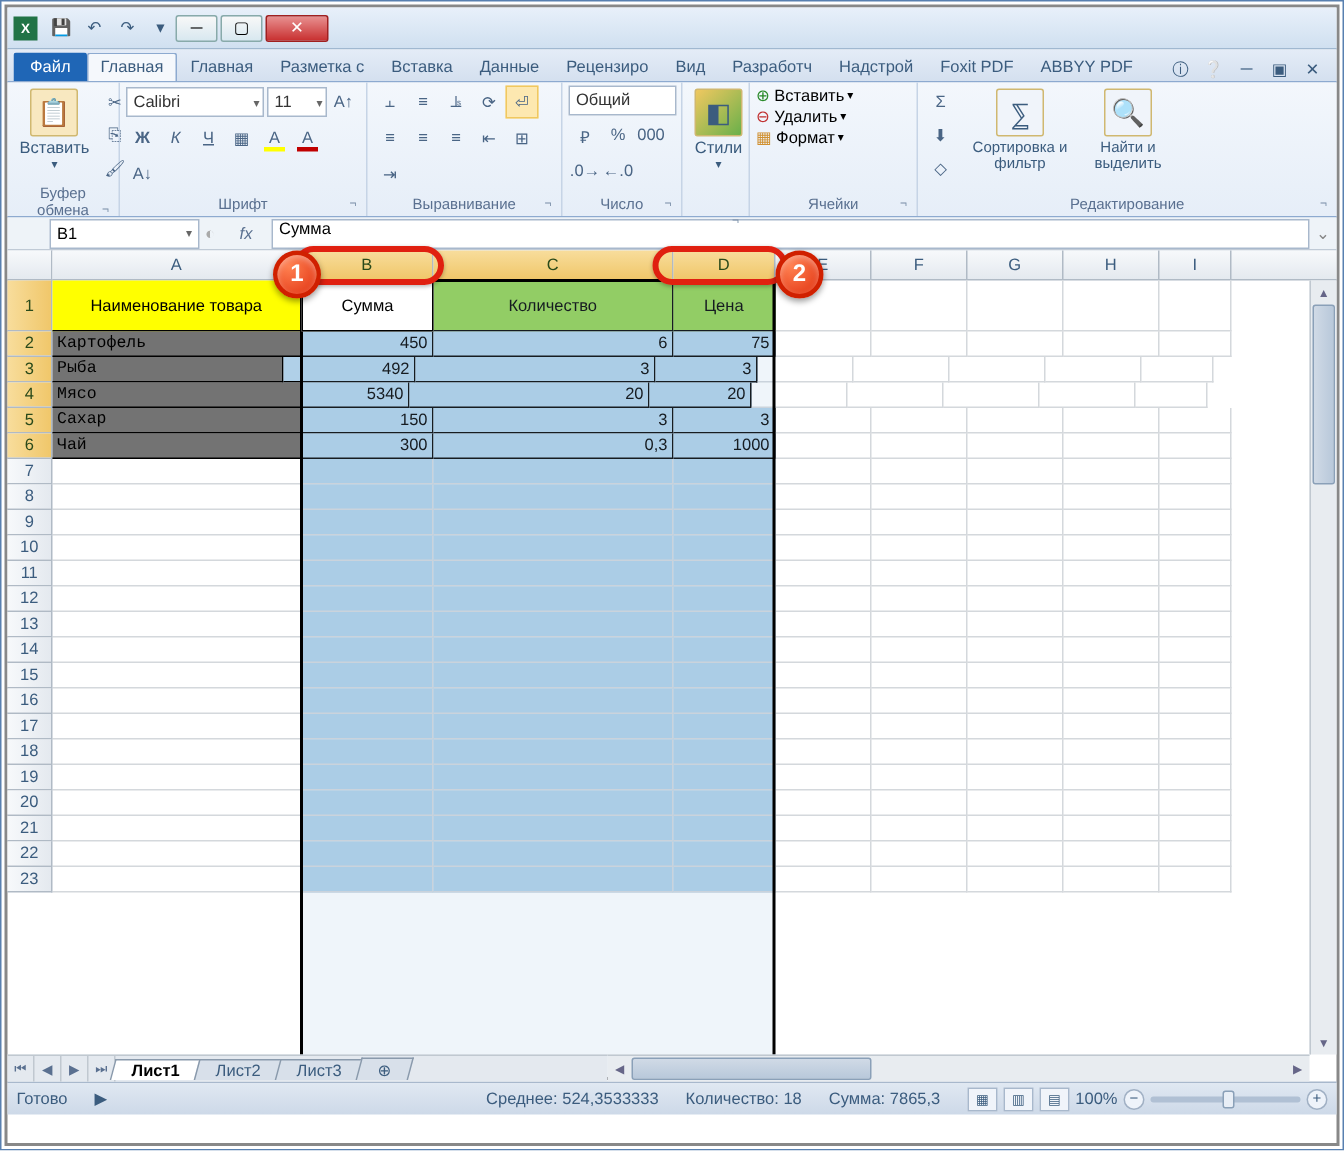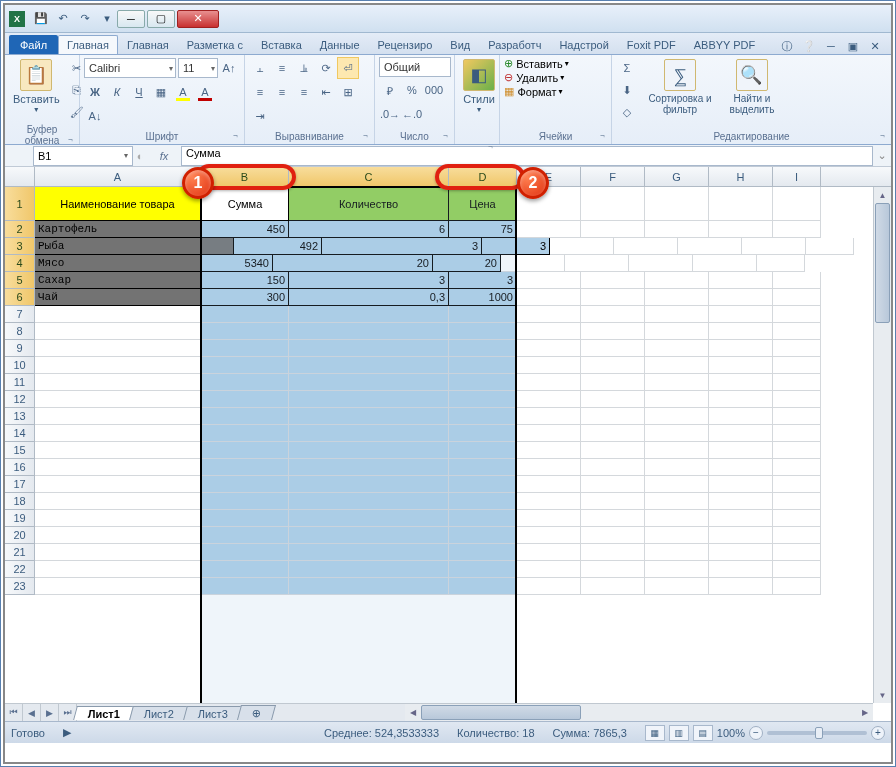--- a/index.html
+++ b/index.html
@@ -352,21 +352,21 @@
               <div class="cell data" style="width: 88px;">450</div>
               <div class="cell data" style="width: 160px;">6</div>
               <div class="cell data" style="width: 68px;">75</div>
               <div class="cell" style="width: 64px;"></div>
               <div class="cell" style="width: 64px;"></div>
               <div class="cell" style="width: 64px;"></div>
               <div class="cell" style="width: 64px;"></div>
               <div class="cell" style="width: 48px;"></div>
             </div>
             <div class="cell-row">
-              <div class="cell a-cell" style="width: 199px;">Рыба</div>
+              <div class="cell a-cell" style="width: 154px;">Рыба</div>
               <div class="cell data" style="width: 88px;">492</div>
               <div class="cell data" style="width: 160px;">3</div>
               <div class="cell data" style="width: 68px;">3</div>
               <div class="cell" style="width: 64px;"></div>
               <div class="cell" style="width: 64px;"></div>
               <div class="cell" style="width: 64px;"></div>
               <div class="cell" style="width: 64px;"></div>
               <div class="cell" style="width: 48px;"></div>
             </div>
             <div class="cell-row">

